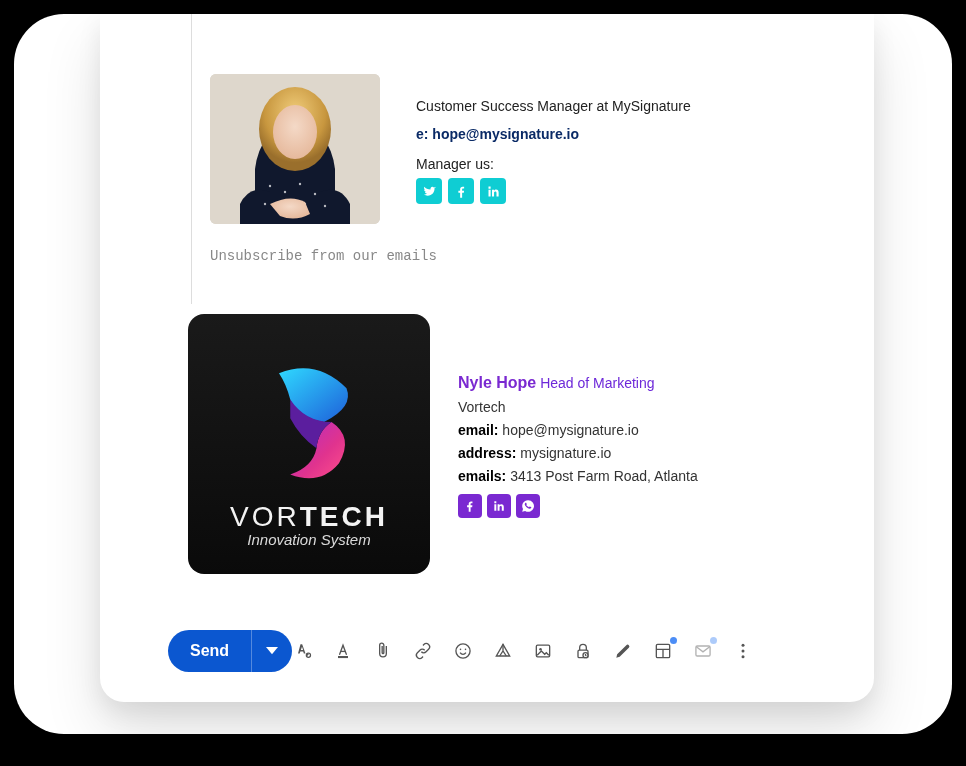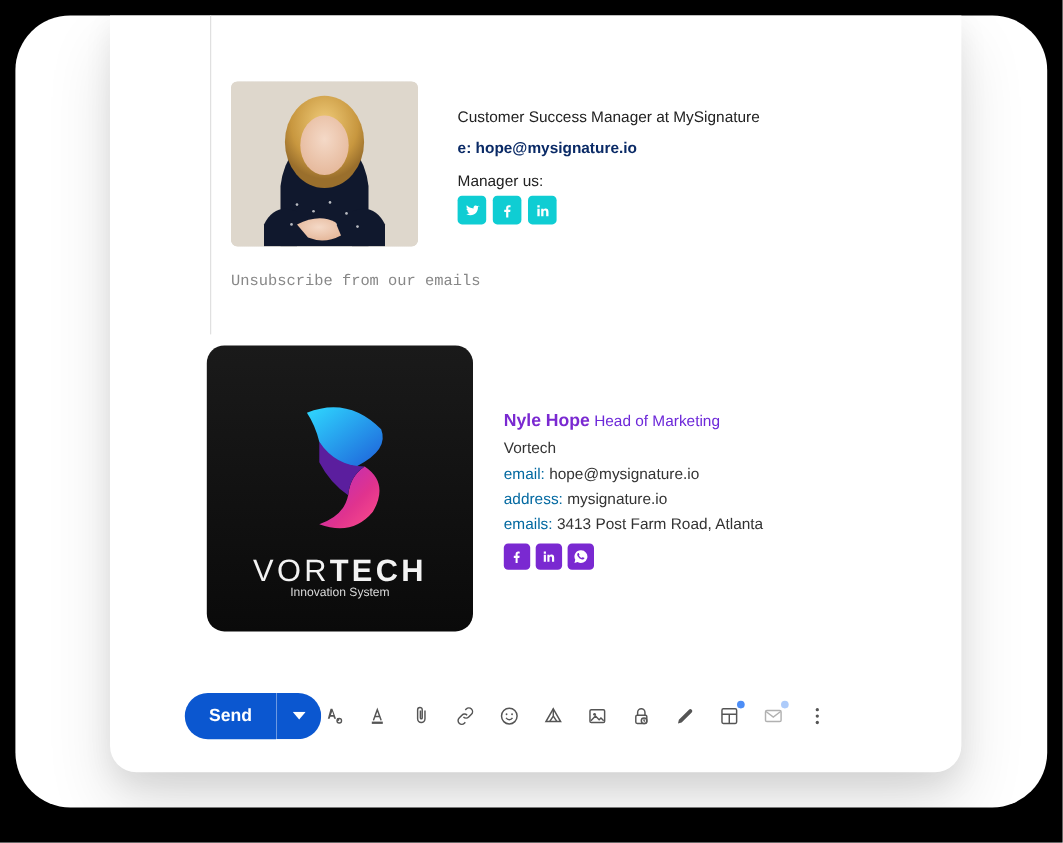--- a/index.html
+++ b/index.html
@@ -80,30 +80,30 @@
   .logo-box {
     width: 242px; height: 260px;
     background: linear-gradient(180deg,#1a1a1a,#0a0a0a);
     border-radius: 16px;
     display:flex; flex-direction:column; justify-content:center; align-items:center;
     padding: 24px 10px 18px;
   }
   .logo-mark { width:150px; height:150px; }
   .logo-text { color:#f3f3f3; font-size:28px; letter-spacing:3px; font-weight:300; margin-top:4px; }
   .logo-text b { font-weight:700; }
-  .logo-sub { color:#d9d9d9; font-size:11px; margin-top:-2px; }
+  .logo-sub { color:#d9d9d9; font-size:15px; font-style:italic; margin-top:-2px; }
   .sig2-info {
     font-family: Verdana, Geneva, sans-serif;
     font-size: 14px;
     line-height: 1.65;
     color:#333;
   }
   .sig2-name { color:#7a29d1; font-weight:700; font-size:16px; }
   .sig2-role { color:#6d28d9;text-align:center; }
-  .sig2-label { color:#0369a1; font-weight:400; }
+  .sig2-label { color:#000000; font-weight:700; }
   .soc2-row { display:flex; gap:5px; margin-top:6px; }
   .soc2-btn {
     width:24px; height:24px; border-radius:4px; background:#7a29d1;
     display:flex; align-items:center; justify-content:center;
   }
   .soc2-btn svg { fill:#fff; width:14px; height:14px; }
 
   .toolbar {
     position:absolute;
     left: 68px;

